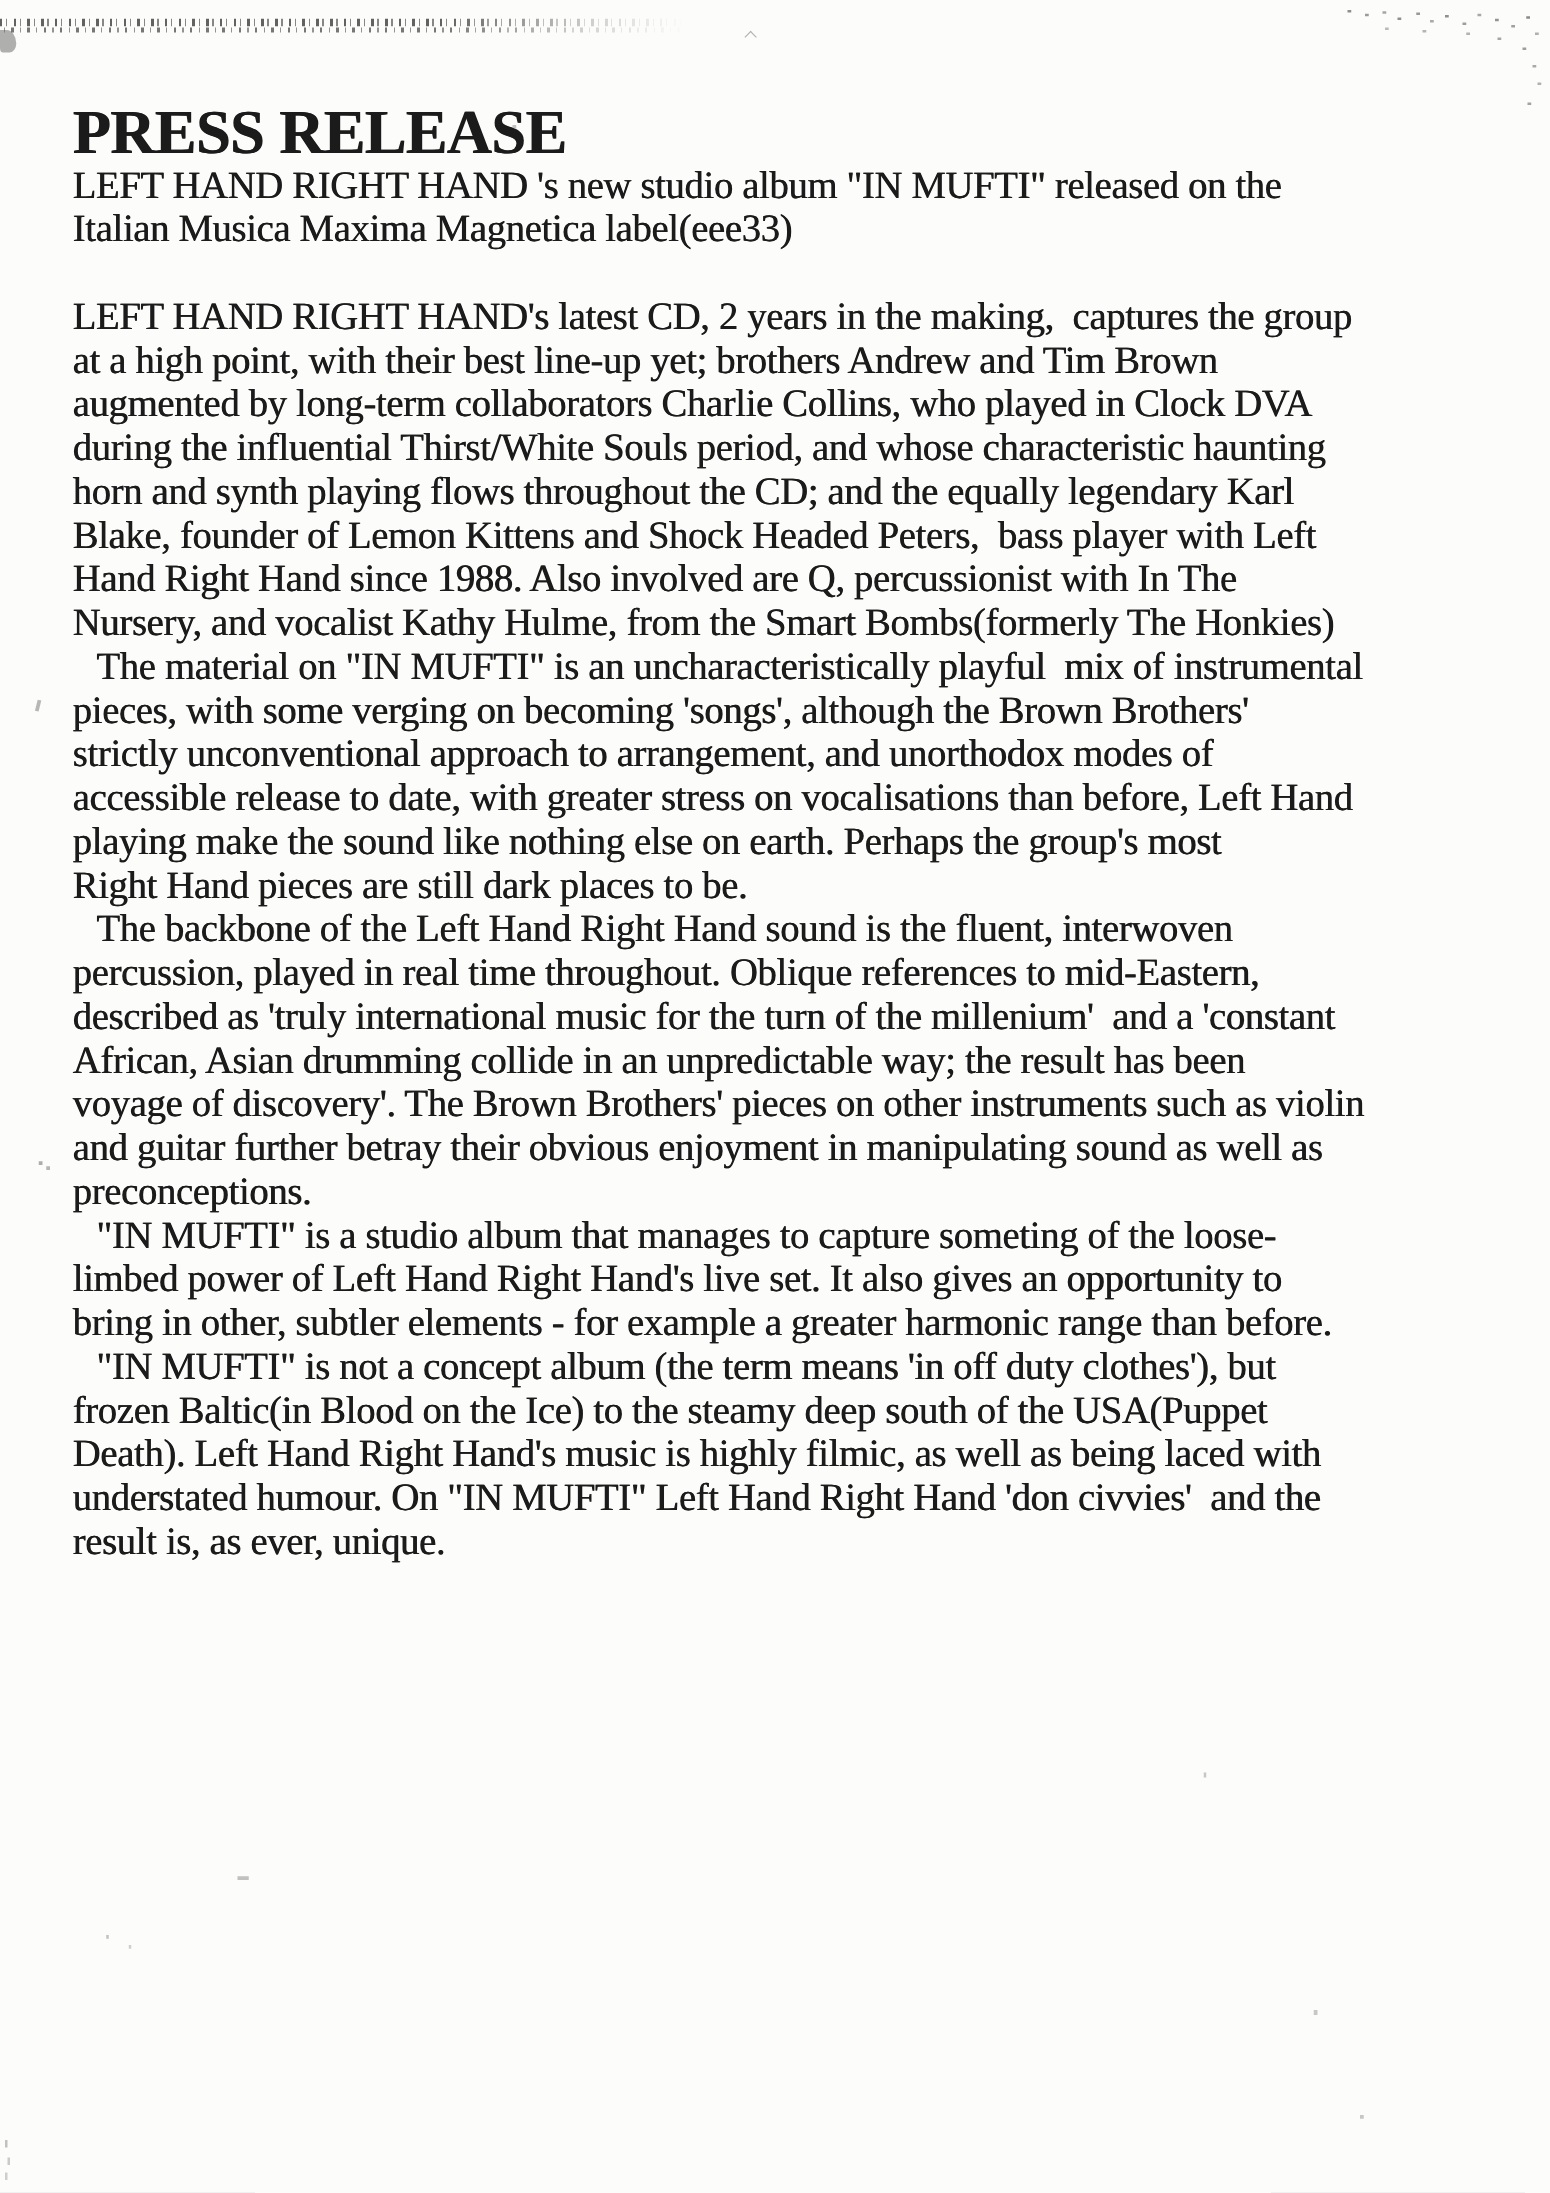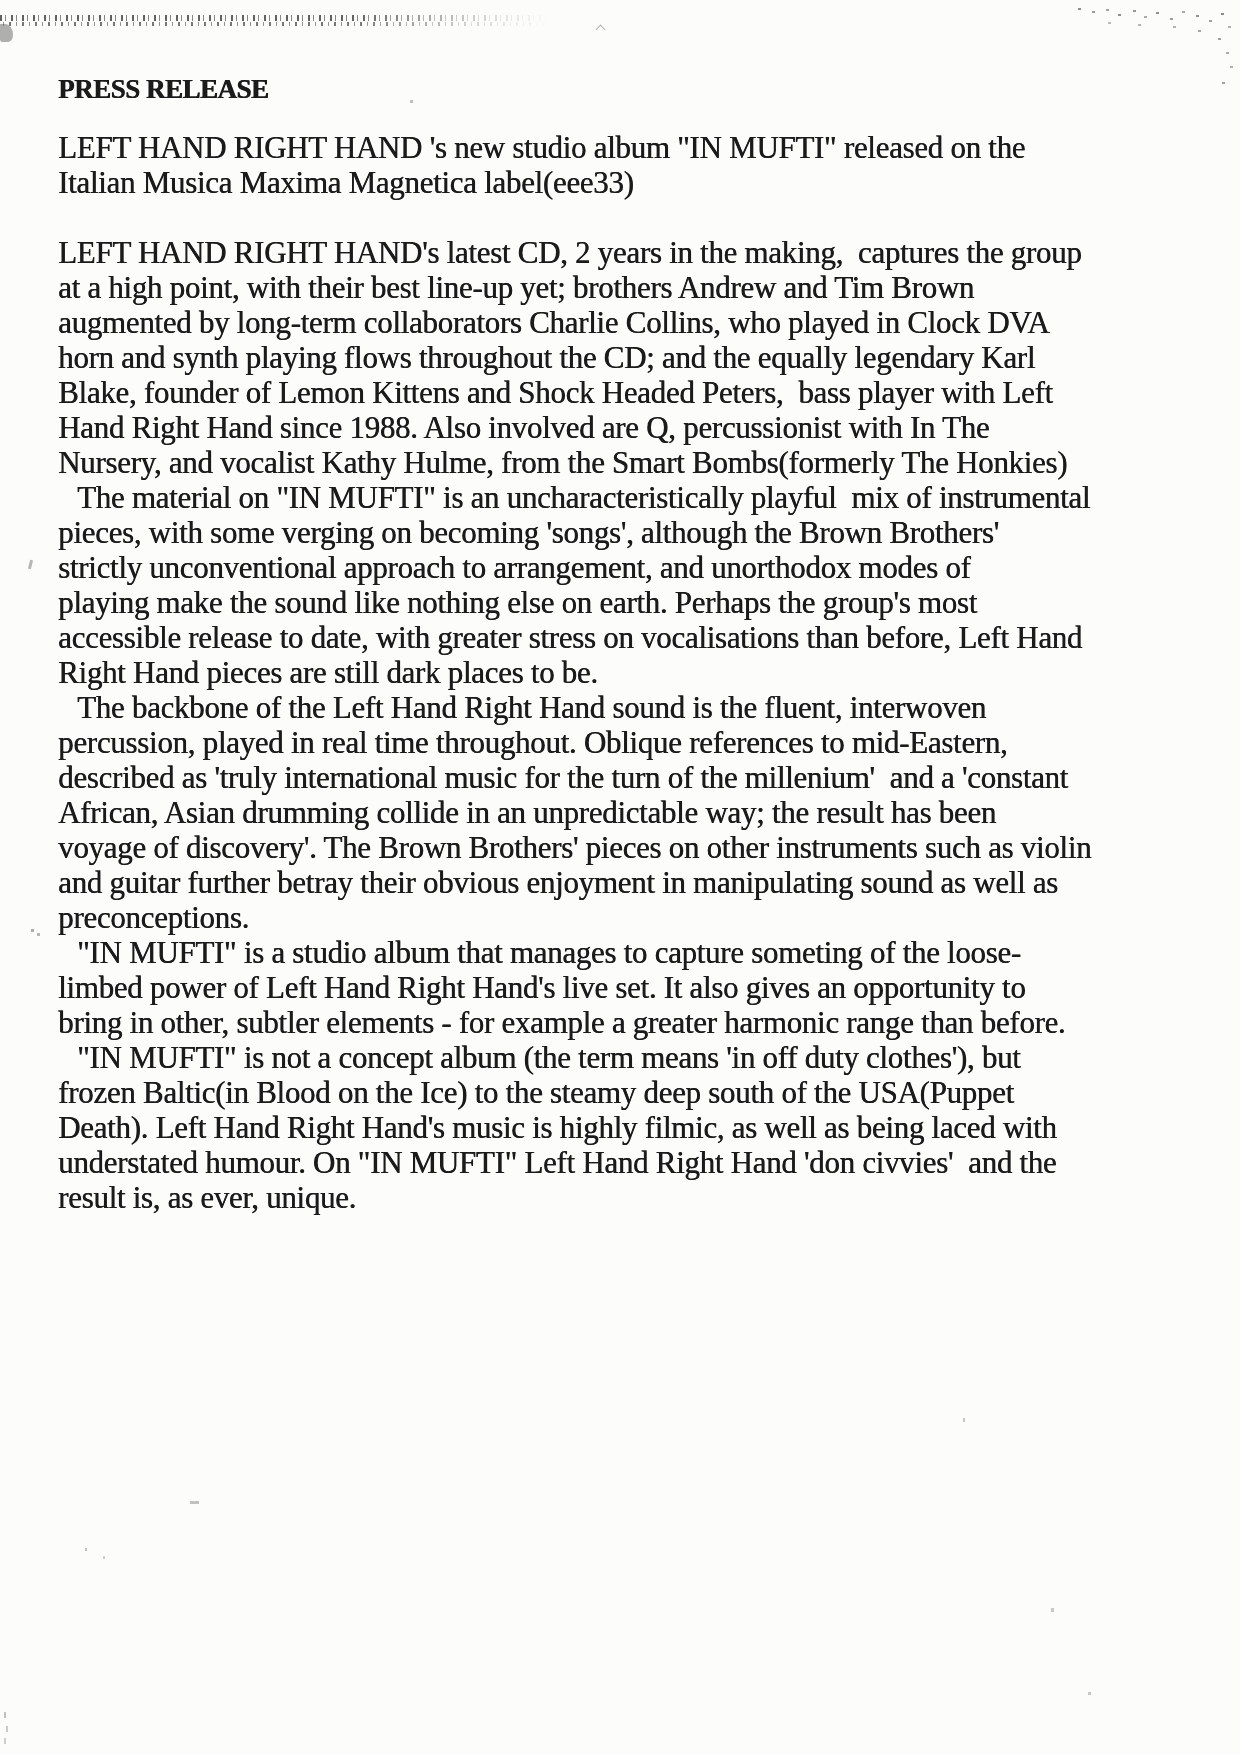--- a/index.html
+++ b/index.html
@@ -6,21 +6,21 @@
   .page{
     position:relative;
     width:1240px;height:1754px;
     background:#fcfcfa;
     overflow:hidden;
     font-family:"Liberation Serif","DejaVu Serif",serif;
     color:#1b1b1b;
   }
   .title{
     position:absolute;left:58px;top:50px;
-    font-size:27px;line-height:42px;
+    font-size:50px;line-height:42px;
     letter-spacing:-0.5px;white-space:pre;
     text-shadow:0.6px 0 0 currentColor;
   }
   .text-col{
     position:absolute;left:58px;top:130px;
     font-size:31px;line-height:35px;
     letter-spacing:-0.3px;
   }
   .line{
     white-space:pre;min-height:35px;
@@ -87,30 +87,31 @@
   <div class="text-col">
 
     <div class="line">LEFT HAND RIGHT HAND 's new studio album "IN MUFTI" released on the</div>
     <div class="line">Italian Musica Maxima Magnetica label(eee33)</div>
 
     <div class="line"></div>
 
     <div class="line">LEFT HAND RIGHT HAND's latest CD, 2 years in the making,  captures the group</div>
     <div class="line">at a high point, with their best line-up yet; brothers Andrew and Tim Brown</div>
     <div class="line">augmented by long-term collaborators Charlie Collins, who played in Clock DVA</div>
+    <div class="line">during the influential Thirst/White Souls period, and whose characteristic haunting</div>
     <div class="line">horn and synth playing flows throughout the CD; and the equally legendary Karl</div>
     <div class="line">Blake, founder of Lemon Kittens and Shock Headed Peters,  bass player with Left</div>
     <div class="line">Hand Right Hand since 1988. Also involved are Q, percussionist with In The</div>
     <div class="line">Nursery, and vocalist Kathy Hulme, from the Smart Bombs(formerly The Honkies)</div>
 
     <div class="line indent">The material on "IN MUFTI" is an uncharacteristically playful  mix of instrumental</div>
     <div class="line">pieces, with some verging on becoming 'songs', although the Brown Brothers'</div>
     <div class="line">strictly unconventional approach to arrangement, and unorthodox modes of</div>
+    <div class="line">accessible release to date, with greater stress on vocalisations than before, Left Hand</div>
     <div class="line">playing make the sound like nothing else on earth. Perhaps the group's most</div>
-    <div class="line">accessible release to date, with greater stress on vocalisations than before, Left Hand</div>
     <div class="line">Right Hand pieces are still dark places to be.</div>
 
     <div class="line indent">The backbone of the Left Hand Right Hand sound is the fluent, interwoven</div>
     <div class="line">percussion, played in real time throughout. Oblique references to mid-Eastern,</div>
     <div class="line">described as 'truly international music for the turn of the millenium'  and a 'constant</div>
     <div class="line">African, Asian drumming collide in an unpredictable way; the result has been</div>
     <div class="line">voyage of discovery'. The Brown Brothers' pieces on other instruments such as violin</div>
     <div class="line">and guitar further betray their obvious enjoyment in manipulating sound as well as</div>
     <div class="line">preconceptions.</div>
 

